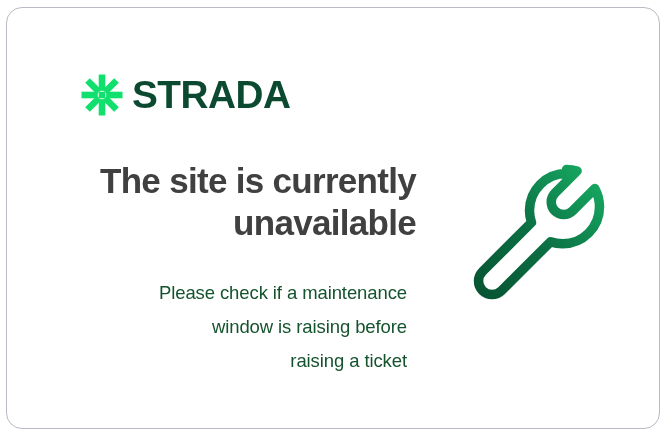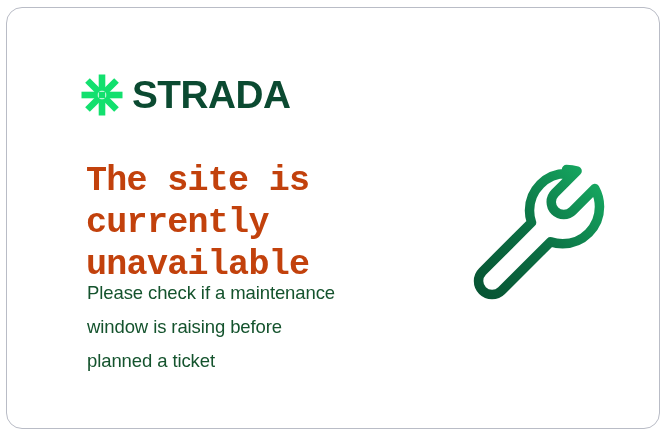--- a/index.html
+++ b/index.html
@@ -27,20 +27,21 @@
     position: absolute;
     left: 6px;
     top: 7px;
     width: 654px;
     height: 422px;
     box-sizing: border-box;
     background: #ffffff;
     border: 1px solid #b9bcc6;
     border-radius: 16px;
     overflow: hidden;
+    text-align: right;
   }
 
   
   .brand {
     position: absolute;
     left: 74px;
     top: 66px;
     display: flex;
     align-items: center;
     gap: 9px;
@@ -63,26 +64,26 @@
     transform-origin: left center;
   }
 
   
   .headline {
     position: absolute;
     left: 79px;
     top: 152px;
     width: 330px;
     margin: 0;
-    font-family: Liberation Mono, monospace;
+    font-family: Liberation Sans, sans-serif;
     font-size: 35px;
     line-height: 42px;
     font-weight: bold;
     letter-spacing: -0.7px;
-    color: #c2410c;
+    color: #404040;
   }
 
   
   .body-copy {
     position: absolute;
     left: 80px;
     top: 268px;
     width: 320px;
     margin: 0;
     font-family: "Liberation Sans", sans-serif;
@@ -123,21 +124,21 @@
             <rect x="17.7" y="17.7" width="6.6" height="6.6" fill="#12E06E"></rect>
           </svg></span>
       <span class="brand-word">STRADA</span>
     </div>
 
     <h1 class="headline">The site is currently unavailable</h1>
 
     <p class="body-copy">
       <span>Please check if a maintenance</span>
       <span>window is raising before</span>
-      <span>planned a ticket</span>
+      <span>raising a ticket</span>
     </p>
 
     <div class="wrench">
       <svg viewBox="0 0 160 160" xmlns="http://www.w3.org/2000/svg" aria-hidden="true">
         <defs>
           <linearGradient id="wrenchGrad" x1="0" y1="1" x2="1" y2="0">
             <stop offset="0%" stop-color="#075433"></stop>
             <stop offset="45%" stop-color="#0B6E43"></stop>
             <stop offset="100%" stop-color="#17AD63"></stop>
           </linearGradient>

